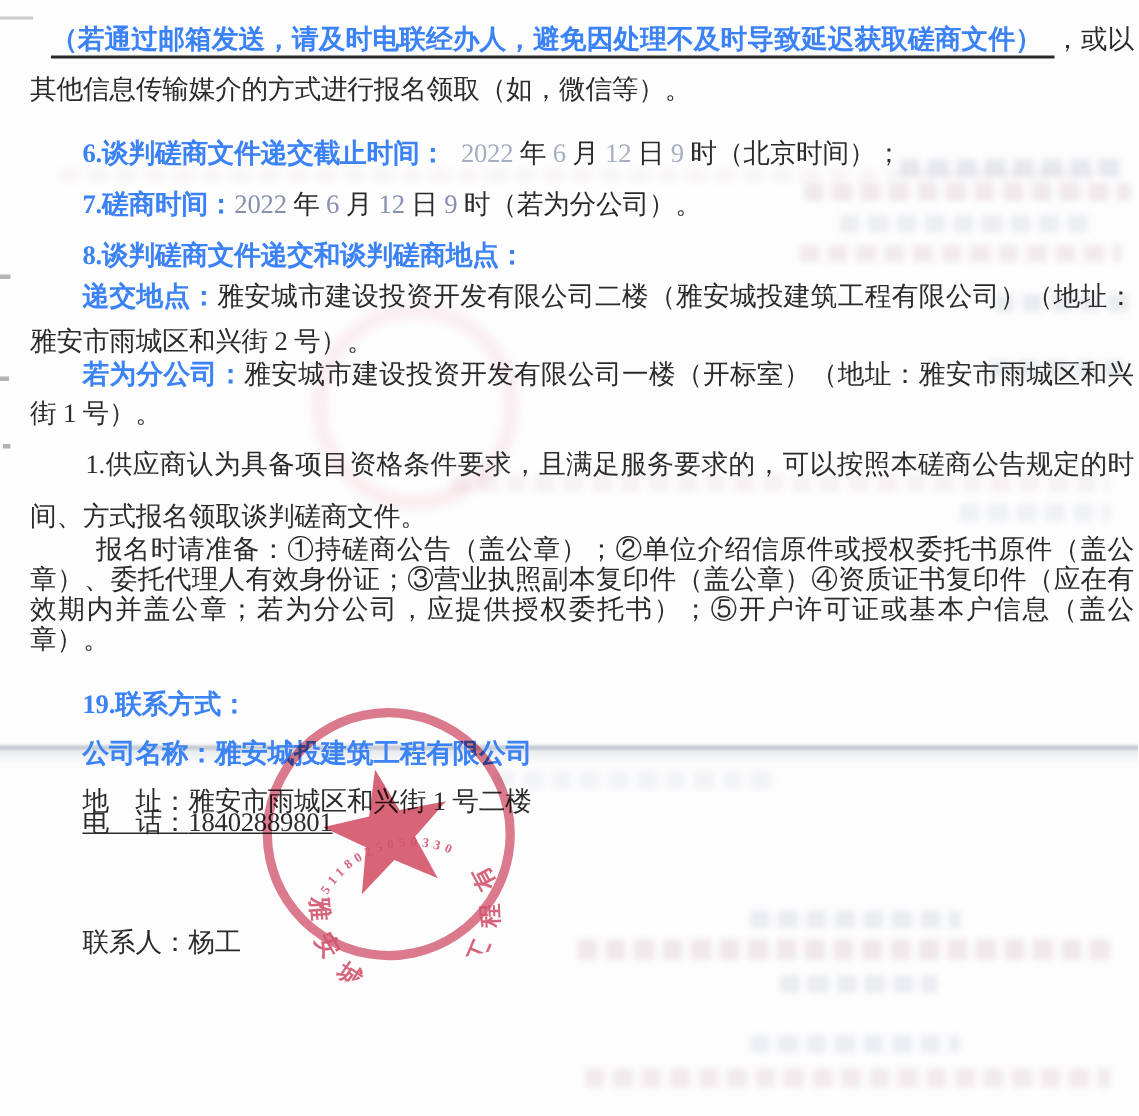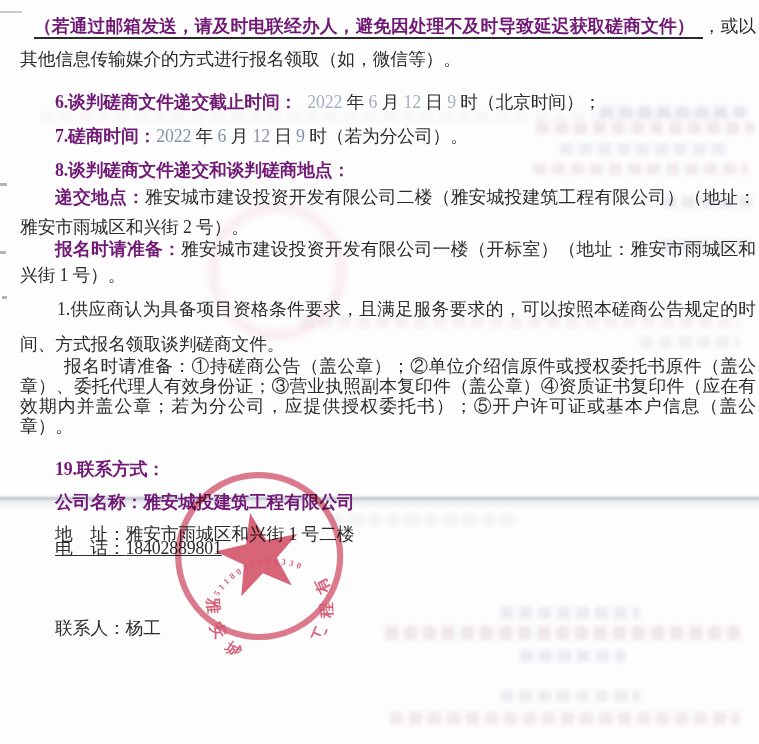--- a/index.html
+++ b/index.html
@@ -14,21 +14,21 @@
   }
   .para{
     position:absolute;
     left:20px;
     width:736px;
     margin:0;
     text-align:justify;
     line-height:33px;
     letter-spacing:-0.15px;
   }
-  .b{font-weight:700;color:#701a75;}
+  .b{font-weight:700;color:#3b82f6;}
   .ul{border-bottom:2px solid #2a2a2a;padding-right:8px;padding-bottom:1px;}
   .num6{color:#a6aec2;}
   .num7{color:#8791ad;}
   .gap{margin-left:10px;}
   .seam{
     position:absolute;left:0;right:0;top:494px;height:18px;z-index:2;
     background:linear-gradient(180deg,
       rgba(255,255,255,0) 0px, rgba(244,246,248,0.95) 2px,
       #c6ccd3 4px, #c9ced5 5px,
       #e9ecef 7px, rgba(255,255,255,0) 16px);
@@ -102,21 +102,21 @@
 
     <p class="para" style="top:154px;text-indent:35px;">
       <span class="b">8.谈判磋商文件递交和谈判磋商地点：</span>
     </p>
 
     <p class="para" style="top:182px;text-indent:35px;line-height:30px;">
       <span class="b">递交地点：</span><span>雅安城市建设投资开发有限公司二楼（雅安城投建筑工程有限公司）（地址：雅安市雨城区和兴街 2 号）。</span>
     </p>
 
     <p class="para" style="top:236px;text-indent:35px;line-height:26px;">
-      <span class="b">报名时请准备：</span><span>雅安城市建设投资开发有限公司一楼（开标室）（地址：雅安市雨城区和兴街 1 号）。</span>
+      <span class="b">若为分公司：</span><span>雅安城市建设投资开发有限公司一楼（开标室）（地址：雅安市雨城区和兴街 1 号）。</span>
     </p>
 
     <p class="para" style="top:292px;text-indent:37px;line-height:35px;">
       <span>1.供应商认为具备项目资格条件要求，且满足服务要求的，可以按照本磋商公告规定的时间、方式报名领取谈判磋商文件。</span>
     </p>
 
     <p class="para" style="top:356px;text-indent:44px;line-height:20px;">
       <span>报名时请准备：①持磋商公告（盖公章）；②单位介绍信原件或授权委托书原件（盖公章）、委托代理人有效身份证；③营业执照副本复印件（盖公章）④资质证书复印件（应在有效期内并盖公章；若为分公司，应提供授权委托书）；⑤开户许可证或基本户信息（盖公章）。</span>
     </p>
 

